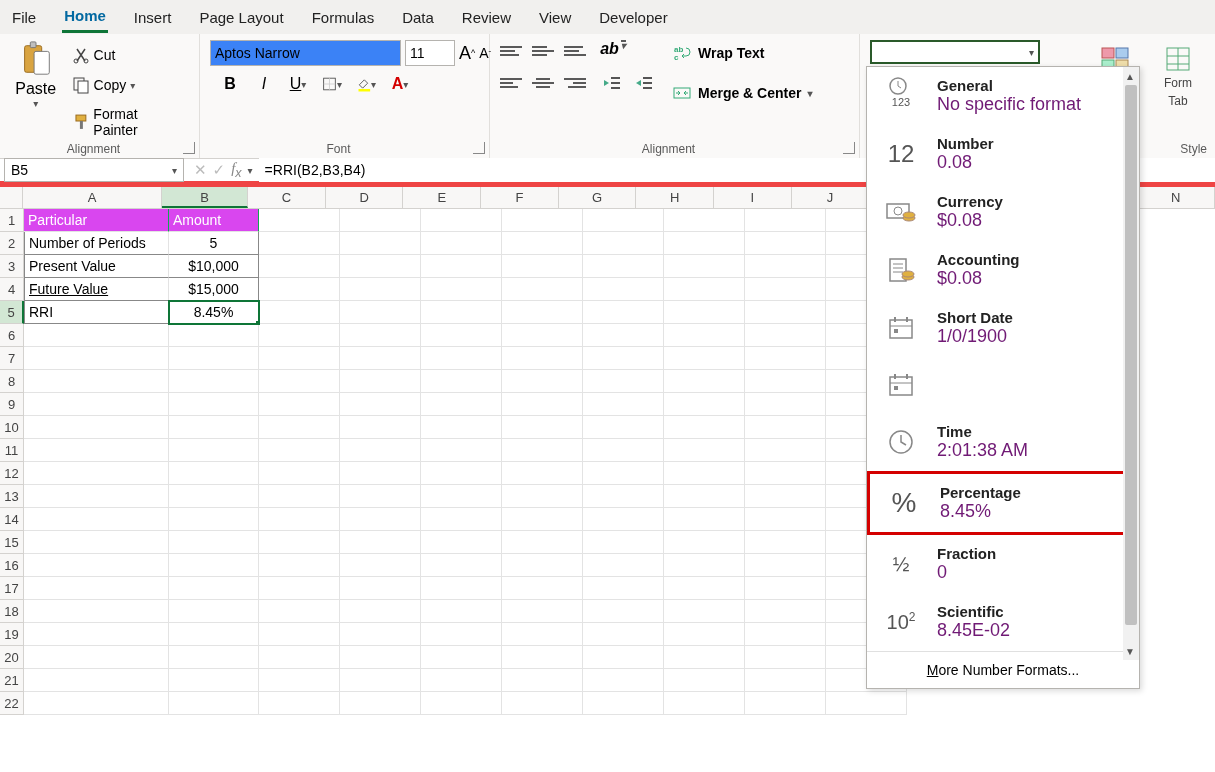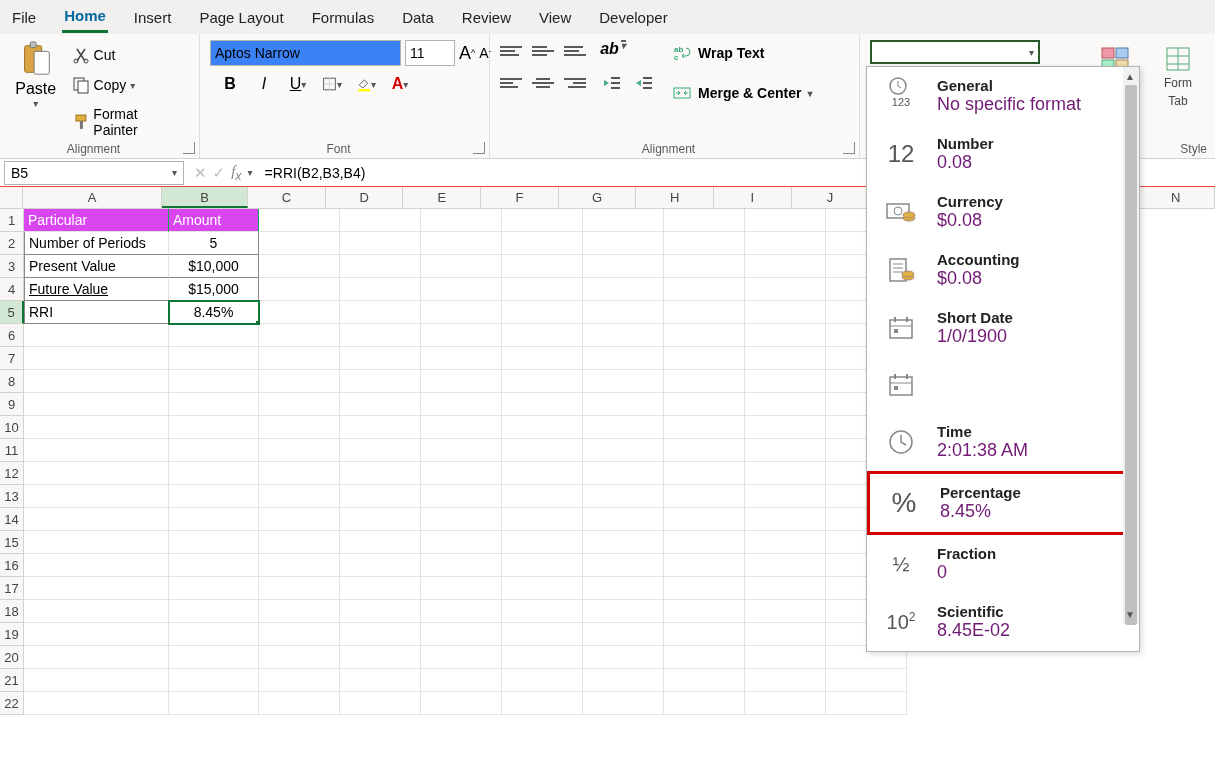--- a/index.html
+++ b/index.html
@@ -54,21 +54,21 @@
 .num-sample { font-size: 18px; color: #701a75; }
 .num-more { text-align: center; padding: 10px; font-size: 14px; border-top: 1px solid #e0e0e0; cursor: pointer; }
 .scroll-track { position: absolute; right: 0; top: 0; bottom: 28px; width: 16px; background: #f1f1f1; }
 .scroll-thumb { position: absolute; right: 2px; top: 18px; width: 12px; height: 540px; background: #c0c0c0; border-radius: 2px; }
 .scroll-arrow { position: absolute; right: 4px; width: 10px; height: 10px; color: #555; font-size: 10px; }
 
 
 .edge-group { width: 50px; display:flex; flex-direction:column; align-items:center; padding-top:6px; gap:4px; font-size:12px; color:#444; }
 
 
-.formula-bar { display: flex; align-items: center; height: 28px; border-bottom: 1px solid #ef4444; background: #fff; }
+.formula-bar { display: flex; align-items: center; height: 28px; border-bottom: 6px solid #ef4444; background: #fff; }
 .name-box { width: 180px; height: 24px; border: 1px solid #b5b3af; margin: 0 4px; padding: 0 6px; font-size: 14px; display:flex; align-items:center; justify-content:space-between; }
 .fx-btns { display: flex; align-items: center; gap: 6px; padding: 0 6px; color: #888; font-size: 15px; }
 .fx-label { font-style: italic; font-family: "Cambria Math", serif; }
 .formula-input { flex: 1; border: none; height: 24px; padding: 0 6px; font-size: 14px; outline: none; }
 
 
 .grid-container { position: relative; overflow: hidden; }
 .col-headers { display: flex; height: 22px; background: #f8f7f6; font-size: 13px; border-bottom: 1px solid #d4d2cf; }
 .corner { width: 24px; border-right: 1px solid #d4d2cf; }
 .col-h { border-right: 1px solid #d4d2cf; text-align: center; line-height: 22px; color: #444; }
@@ -395,20 +395,21 @@
               <div class="num-item">
                 <div class="num-icon">
                   <span style="font-size:20px;font-weight:300">10<sup style="font-size:12px">2</sup></span>
                 </div>
     <div class="num-text">
                   <div class="num-title">Scientific</div>
     <div class="num-sample">8.45E-02</div>
                 </div>
               </div>
             </div>
+          <div class="num-more"><span style="text-decoration:underline">M</span>ore Number Formats...</div>
           <div class="scroll-track">
             <div class="scroll-arrow" style="top:4px">▲</div>
             <div class="scroll-thumb"></div>
             <div class="scroll-arrow" style="bottom:4px">▼</div>
           </div>
         </div>
       </div>
       <div style="display:flex;gap:13px">
         <div class="edge-group">
           <svg width="30" height="28" viewBox="0 0 30 28">

